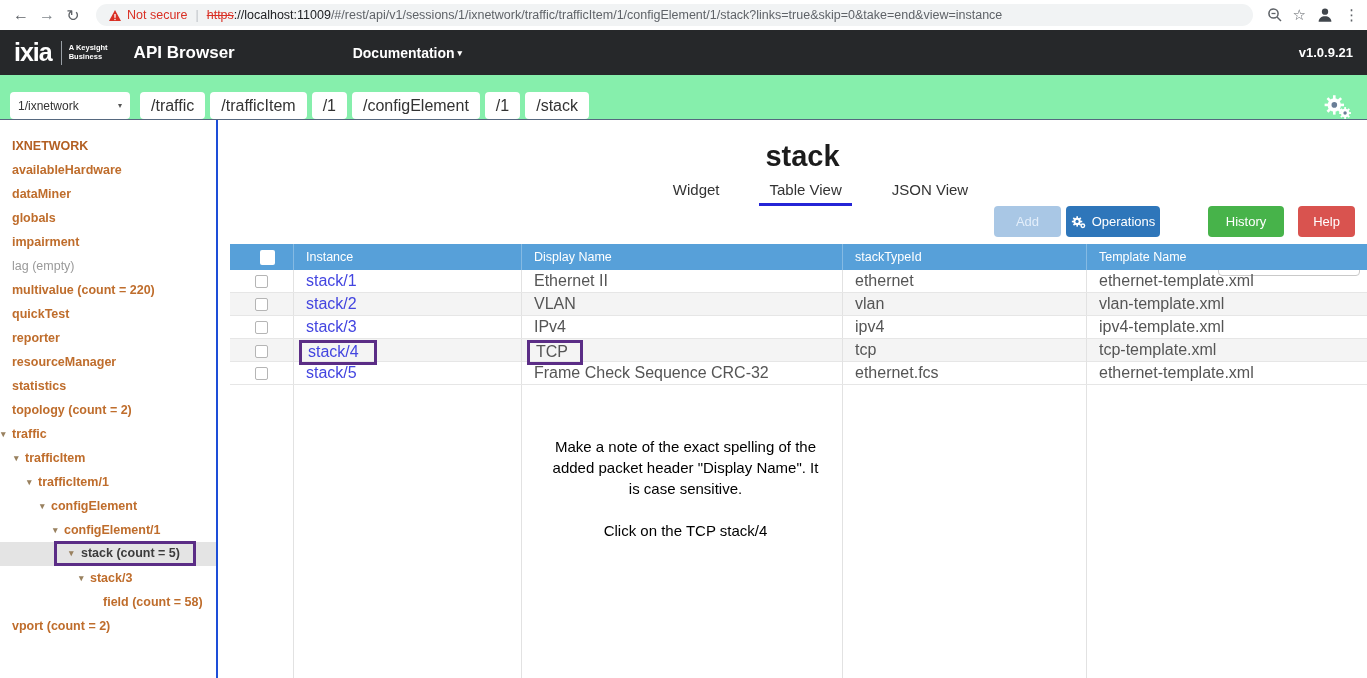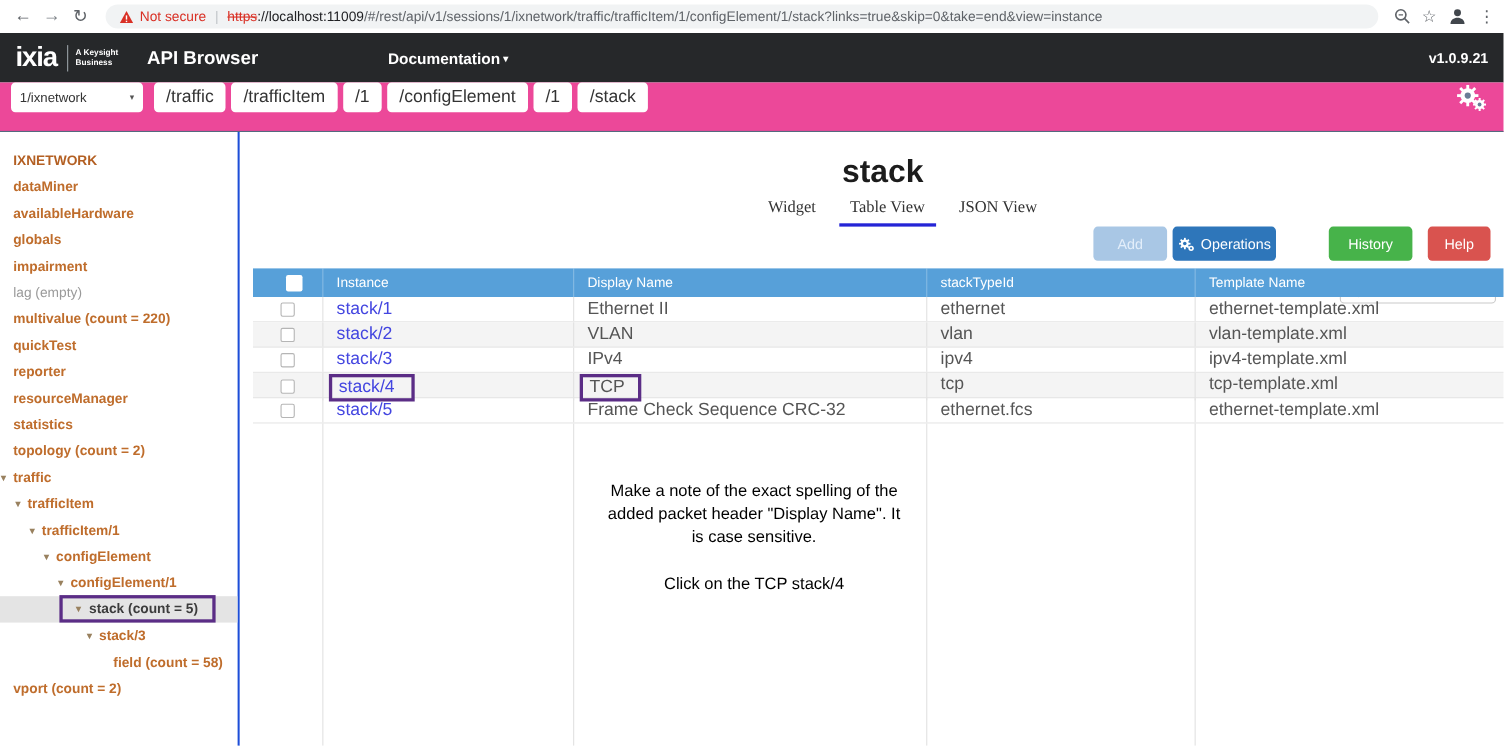--- a/index.html
+++ b/index.html
@@ -26,21 +26,21 @@
   .app-header { height:45px; background:#26282a; display:flex; align-items:center; color:#fff; padding:0 14px; }
   .logo { font-size:25px; font-weight:700; letter-spacing:-1px; line-height:1; }
   .logo-sep { width:1px; height:24px; background:#9aa0a6; margin:0 7px 0 9px; }
   .logo-tag { font-size:7.5px; line-height:8.5px; color:#fff; font-weight:700; }
   .app-title { font-size:17px; font-weight:700; margin-left:26px; }
   .doc-menu { margin-left:118px; font-size:14px; font-weight:700; cursor:pointer; display:flex; align-items:center; gap:3px; }
   .doc-caret { font-size:9px; }
   .version { margin-left:auto; font-size:13px; font-weight:700; }
 
   
-  .crumb-bar { height:45px; background:#ec4899; display:flex; align-items:flex-start; padding:0 10px;
+  .crumb-bar { height:45px; background:#86efac; display:flex; align-items:flex-end; padding:0 10px;
     border-bottom:1px solid #56687f; }
   .session-select { width:120px; height:27px; background:#fff; border-radius:4px; font-size:12px; color:#333;
     display:flex; align-items:center; justify-content:space-between; padding:0 8px; cursor:pointer; }
   .sel-caret { font-size:8px; color:#555; }
   .crumb-pills { display:flex; gap:5px; margin-left:10px; }
   .pill { height:27px; background:#fff; border-radius:4px; font-size:16px; color:#333;
     display:flex; align-items:center; padding:0 11px; cursor:pointer; }
   .gears-btn { margin-left:auto; margin-right:6px; cursor:pointer; display:flex; }
 
   
@@ -56,21 +56,21 @@
   .tree-item.selected { background:#e4e4e4; }
   .tree-item.selected .lbl { color:#3c3c3c; }
   .caret { display:inline-block; width:11px; margin-left:-11px; font-size:9px; color:#99815f; vertical-align:1px; }
   .pbox-side { display:inline-block; border:3px solid #5b2d86; padding:0 13px 0 12px; margin-left:-23px;
     line-height:19px; position:relative; top:-1px; background:transparent; }
   .pbox-side .caret { margin-left:0; width:12px; }
 
   
   .title-row { display:flex; align-items:center; padding:20px 12px 0 32px;flex-direction:column; }
   .page-title { font-size:29px; font-weight:700; color:#1c1c1c; }
-  .tabs { display:flex; gap:11px; margin-left:36px; margin-top:8px;font-family:Liberation Serif, serif; }
+  .tabs { display:flex; gap:30px; margin-left:36px; margin-top:8px; }
   .tab { font-size:15px; color:#333; padding:0 10px 5px 10px; cursor:pointer; }
   .tab.active { border-bottom:3px solid #2424d6; }
   .btns { margin-left:auto; display:flex; align-items:center; }
   .btn { height:31px; border:none; border-radius:4px; font-size:13px; color:#fff; cursor:pointer;
     display:flex; align-items:center; justify-content:center; font-family:"Liberation Sans",sans-serif; }
   .btn-add { width:67px; background:#a9c7e5; color:#e3eefa; }
   .btn-ops { width:94px; background:#2e76ba; margin-left:5px; gap:6px; }
   .btn-history { width:76px; background:#47b34a; margin-left:48px; }
   .btn-help { width:57px; background:#d9534f; margin-left:14px; }
 
@@ -192,22 +192,22 @@
       <circle cx="21" cy="22" r="5.2" fill="#6a7e97"></circle>
       <circle cx="41" cy="37" r="3.2" fill="#6a7e97"></circle>
     </svg>
   </span>
 </div>
 
 <div class="content">
 
   <div class="sidebar" id="tree">
       <div class="tree-item topnode" style="padding-left: 12px;"><span class="lbl">IXNETWORK</span></div>
+      <div class="tree-item" style="padding-left: 12px;"><span class="lbl">availableHardware</span></div>
       <div class="tree-item" style="padding-left: 12px;"><span class="lbl">dataMiner</span></div>
-      <div class="tree-item" style="padding-left: 12px;"><span class="lbl">availableHardware</span></div>
       <div class="tree-item" style="padding-left: 12px;"><span class="lbl">globals</span></div>
       <div class="tree-item" style="padding-left: 12px;"><span class="lbl">impairment</span></div>
       <div class="tree-item muted" style="padding-left: 12px;"><span class="lbl">lag (empty)</span></div>
       <div class="tree-item" style="padding-left: 12px;"><span class="lbl">multivalue (count = 220)</span></div>
       <div class="tree-item" style="padding-left: 12px;"><span class="lbl">quickTest</span></div>
       <div class="tree-item" style="padding-left: 12px;"><span class="lbl">reporter</span></div>
       <div class="tree-item" style="padding-left: 12px;"><span class="lbl">resourceManager</span></div>
       <div class="tree-item" style="padding-left: 12px;"><span class="lbl">statistics</span></div>
       <div class="tree-item" style="padding-left: 12px;"><span class="lbl">topology (count = 2)</span></div>
       <div class="tree-item" style="padding-left: 12px;"><span class="caret">▾</span><span class="lbl">traffic</span></div>

